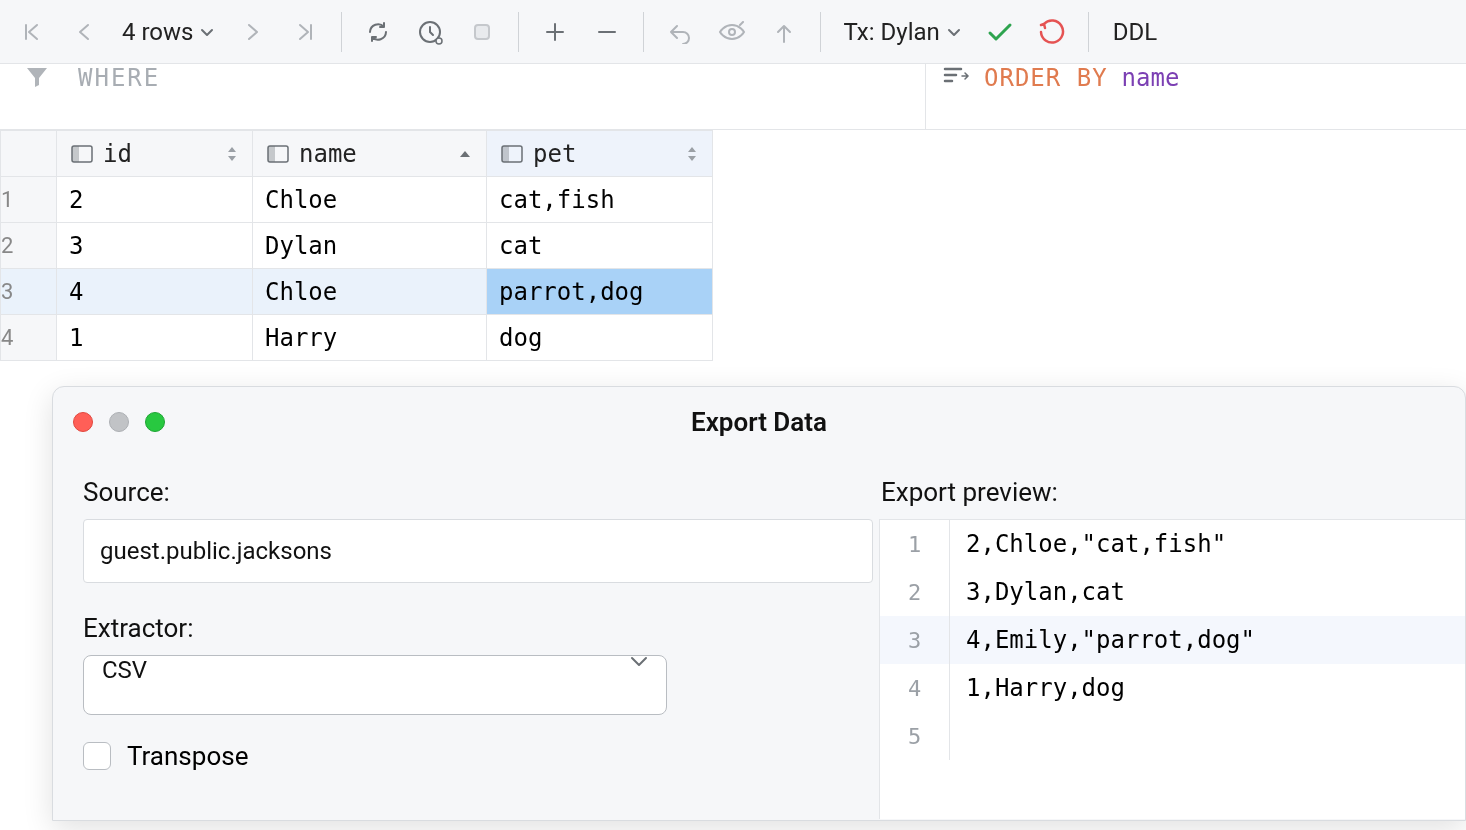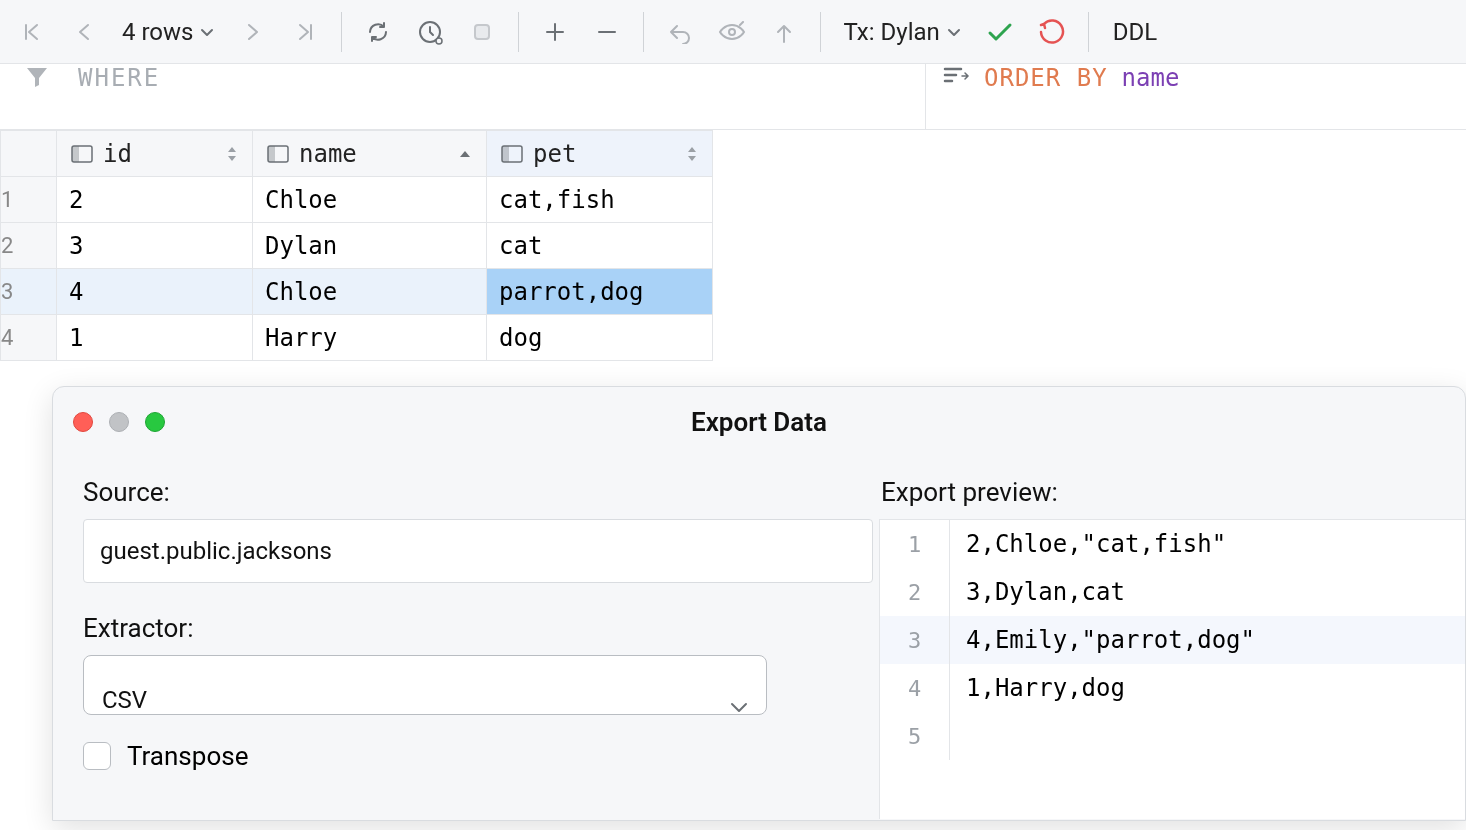--- a/index.html
+++ b/index.html
@@ -212,30 +212,30 @@
     background: #fff;
     border-radius: 4px;
     padding: 0 16px;
     font-size: 24px;
     color: #111;
     display: flex;
     align-items: center;
     margin-bottom: 30px;
   }
   .select-input {
-    width: 684px;
+    width: 584px;
     height: 60px;
     border: 1px solid #b9bdc2;
     background: #fff;
     border-radius: 8px;
     padding: 0 18px;
     font-size: 24px;
     color: #111;
     display: flex;
-    align-items: flex-end;
+    align-items: flex-start;
     justify-content: space-between;
     margin-bottom: 26px;
     cursor: pointer;
   }
   .checkbox-row {
     display: flex;
     align-items: center;
     gap: 16px;
     font-size: 26px;
   }

